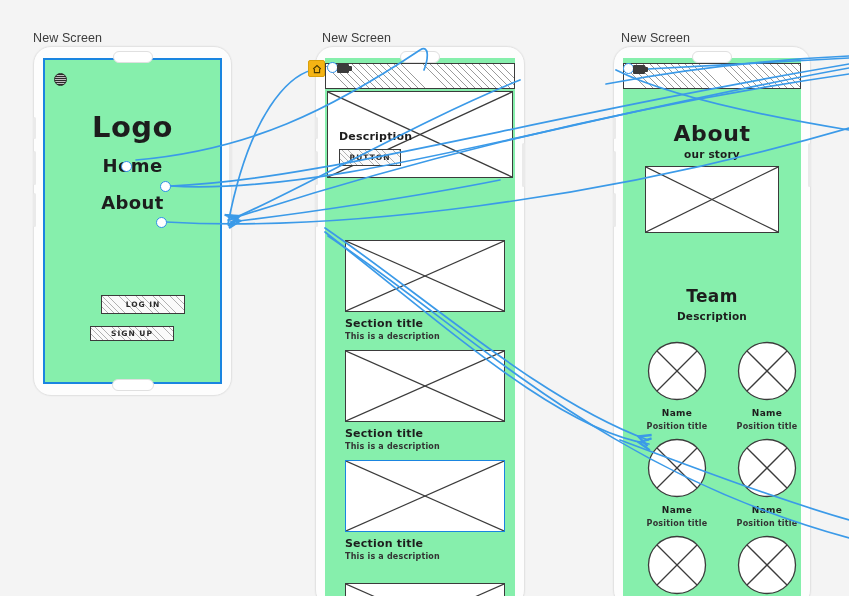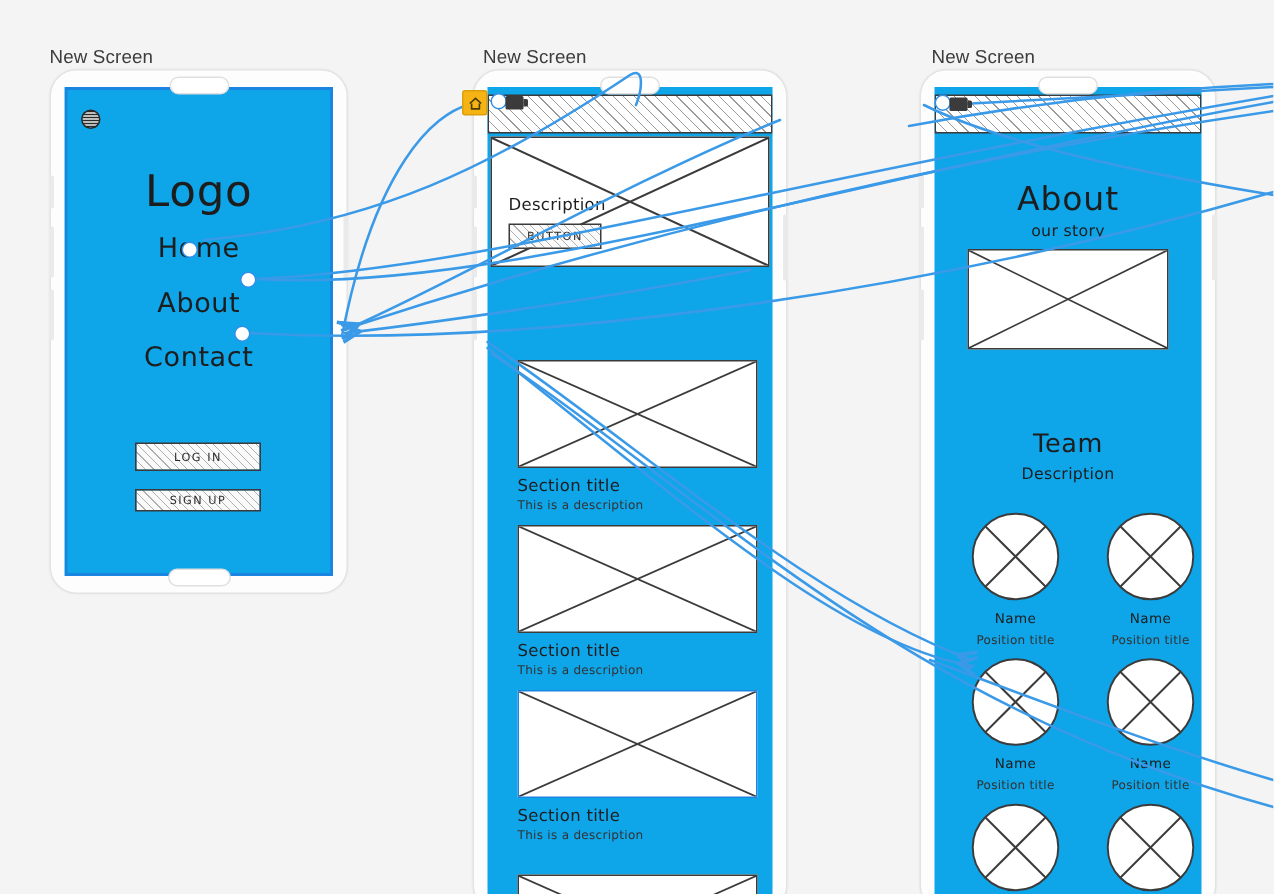--- a/index.html
+++ b/index.html
@@ -47,22 +47,23 @@
     position:absolute;background:#eaeaea;border-radius:2px;
   }
   .phone .btn-left-1{left:-1px;top:70px;width:3px;height:22px;}
   .phone .btn-left-2{left:-1px;top:104px;width:3px;height:34px;}
   .phone .btn-left-3{left:-1px;top:146px;width:3px;height:34px;}
   .phone .btn-right-1{right:-1px;top:96px;width:3px;height:44px;}
 
   .viewport{
     position:absolute;
     left:9px;right:9px;top:11px;bottom:11px;
-    background:#0ea5e9;
+    background:#86efac;
     overflow:hidden;
+    font-weight:bold;
   }
   .viewport.selected{box-shadow:0 0 0 2px #1a85e0 inset;}
   .viewport.clip-tall{bottom:-200px;}
 
   
   .hw{
     font-family:"DejaVu Sans",sans-serif;
     color:#1d1d1d;
     white-space:nowrap;
   }
@@ -155,23 +156,22 @@
     <div class="notch"></div>
     <div class="home-pill"></div>
 
     <div class="viewport selected">
       <div class="globe-icon" style="left:11px;top:15px;"></div>
 
       <div class="hw hw-logo center" style="position:absolute;left:0;right:0;top:52px;">Logo</div>
 
       <div class="hw hw-nav center" style="position:absolute;left:0;right:0;top:97px;">Home</div>
       <div class="hw hw-nav center" style="position:absolute;left:0;right:0;top:134px;">About</div>
-      <div class="hw hw-nav center" style="position:absolute;left:0;right:0;top:170px;">Contact</div>
-
-      <div class="wbtn" style="left:47px;top:237px;width:84px;height:19px;">
+
+      <div class="wbtn" style="left:58px;top:237px;width:84px;height:19px;">
         <span class="hw hw-btn-label">LOG IN</span>
       </div>
       <div class="wbtn" style="left:47px;top:268px;width:84px;height:15px;">
         <span class="hw hw-btn-label">SIGN UP</span>
       </div>
     </div>
   </div>
 
   <div class="screen-label" style="left:322px;top:31px;">New Screen</div>
 

